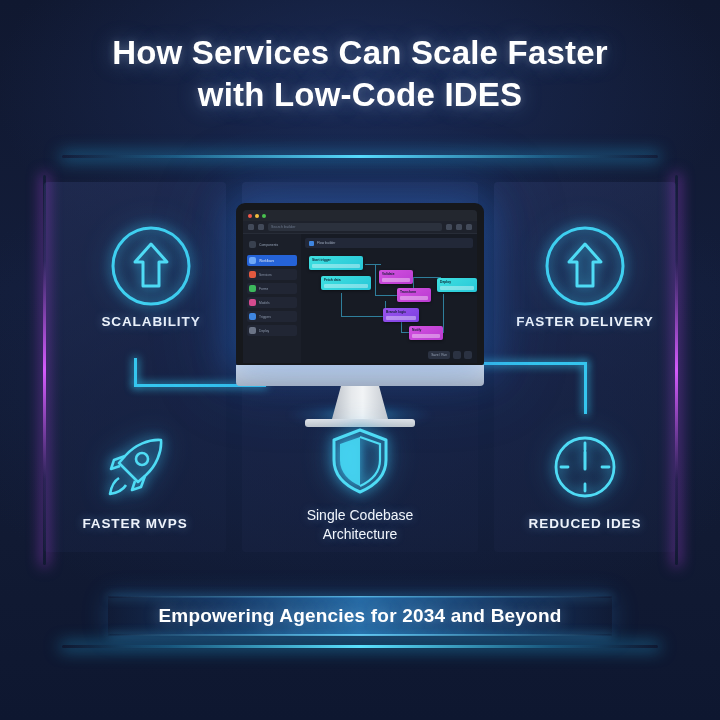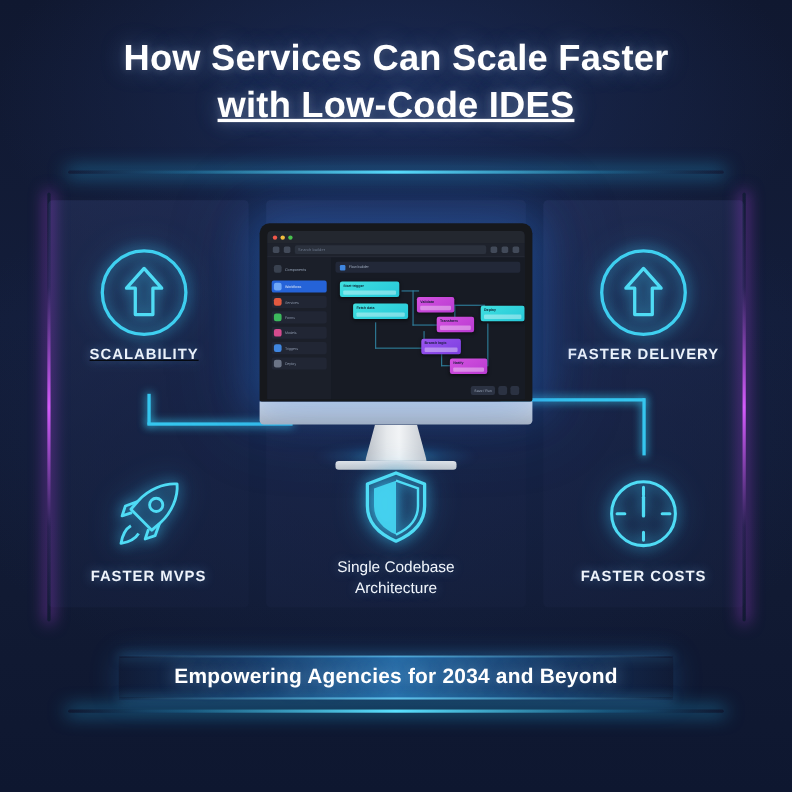--- a/index.html
+++ b/index.html
@@ -23,21 +23,21 @@
   .title {
     position: absolute; top: 32px; left: 0; right: 0;
     text-align: center;
     color: #ffffff;
     font-size: 33px;
     font-weight: bold;
     line-height: 1.28;
     letter-spacing: 0.2px;
     text-shadow: 0 0 22px rgba(120,180,255,0.40), 0 0 8px rgba(255,255,255,0.22);
   }
-  .title .l2 { display: block; text-decoration: underline; }
+  .title .l2 { display: block; }
 
   
   .divider {
     position: absolute; left: 62px; right: 62px; top: 155px; height: 3px;
     background: linear-gradient(90deg,
       rgba(40,190,245,0) 0%, rgba(40,190,245,0.35) 18%,
       rgba(90,225,255,1) 50%, rgba(40,190,245,0.35) 82%, rgba(40,190,245,0) 100%);
     box-shadow: 0 0 16px 2px rgba(40,190,245,0.55);
     border-radius: 2px;
   }
@@ -68,21 +68,21 @@
   .feature { position: absolute; width: 182px; text-align: center; }
   .feature .icon-wrap { display: block; height: 96px; }
   .feature .label {
     display: block;
     color: #eef3fb;
     font-size: 13.5px;
     font-weight: bold;
     letter-spacing: 0.9px;
     text-shadow: 0 0 10px rgba(120,190,255,0.45);
   }
-  #feature-scalability     { left: 40px;  top: 218px; text-decoration: underline; }
+  #feature-scalability     { left: 60px;  top: 218px; }
   #feature-faster-mvps     { left: 44px;  top: 420px; }
   #feature-faster-delivery { left: 494px; top: 218px; }
   #feature-reduced-costs   { left: 494px; top: 420px; }
 
   .neon { filter: drop-shadow(0 0 6px rgba(60,200,245,0.85)) drop-shadow(0 0 14px rgba(50,170,235,0.45)); }
 
   
   #feature-shield {
     position: absolute; left: 242px; top: 424px; width: 236px; text-align: center;
   }
@@ -271,21 +271,21 @@
   </div>
 
   <div class="feature" id="feature-reduced-costs">
     <span class="icon-wrap">
       <svg class="neon" width="78" height="78" viewBox="0 0 78 78" fill="none" style="margin-top:8px">
         <circle cx="39" cy="39" r="29" stroke="#4fdcf5" stroke-width="2.8"></circle>
         <path d="M39 15 V22 M39 56 V63 M15 39 H22 M56 39 H63" stroke="#4fdcf5" stroke-width="2.8" stroke-linecap="round"></path>
         <path d="M39 24 V41" stroke="#4fdcf5" stroke-width="3" stroke-linecap="round"></path>
       </svg>
     </span>
-    <span class="label">FASTER COSTS</span>
+    <span class="label">REDUCED IDES</span>
   </div>
 
   <div id="monitor-glow"></div>
   <div id="monitor">
     <div class="mon-bezel">
       <div class="mon-screen">
 
         <div class="ui-titlebar">
           <span class="dot r"></span>
           <span class="dot y"></span>

